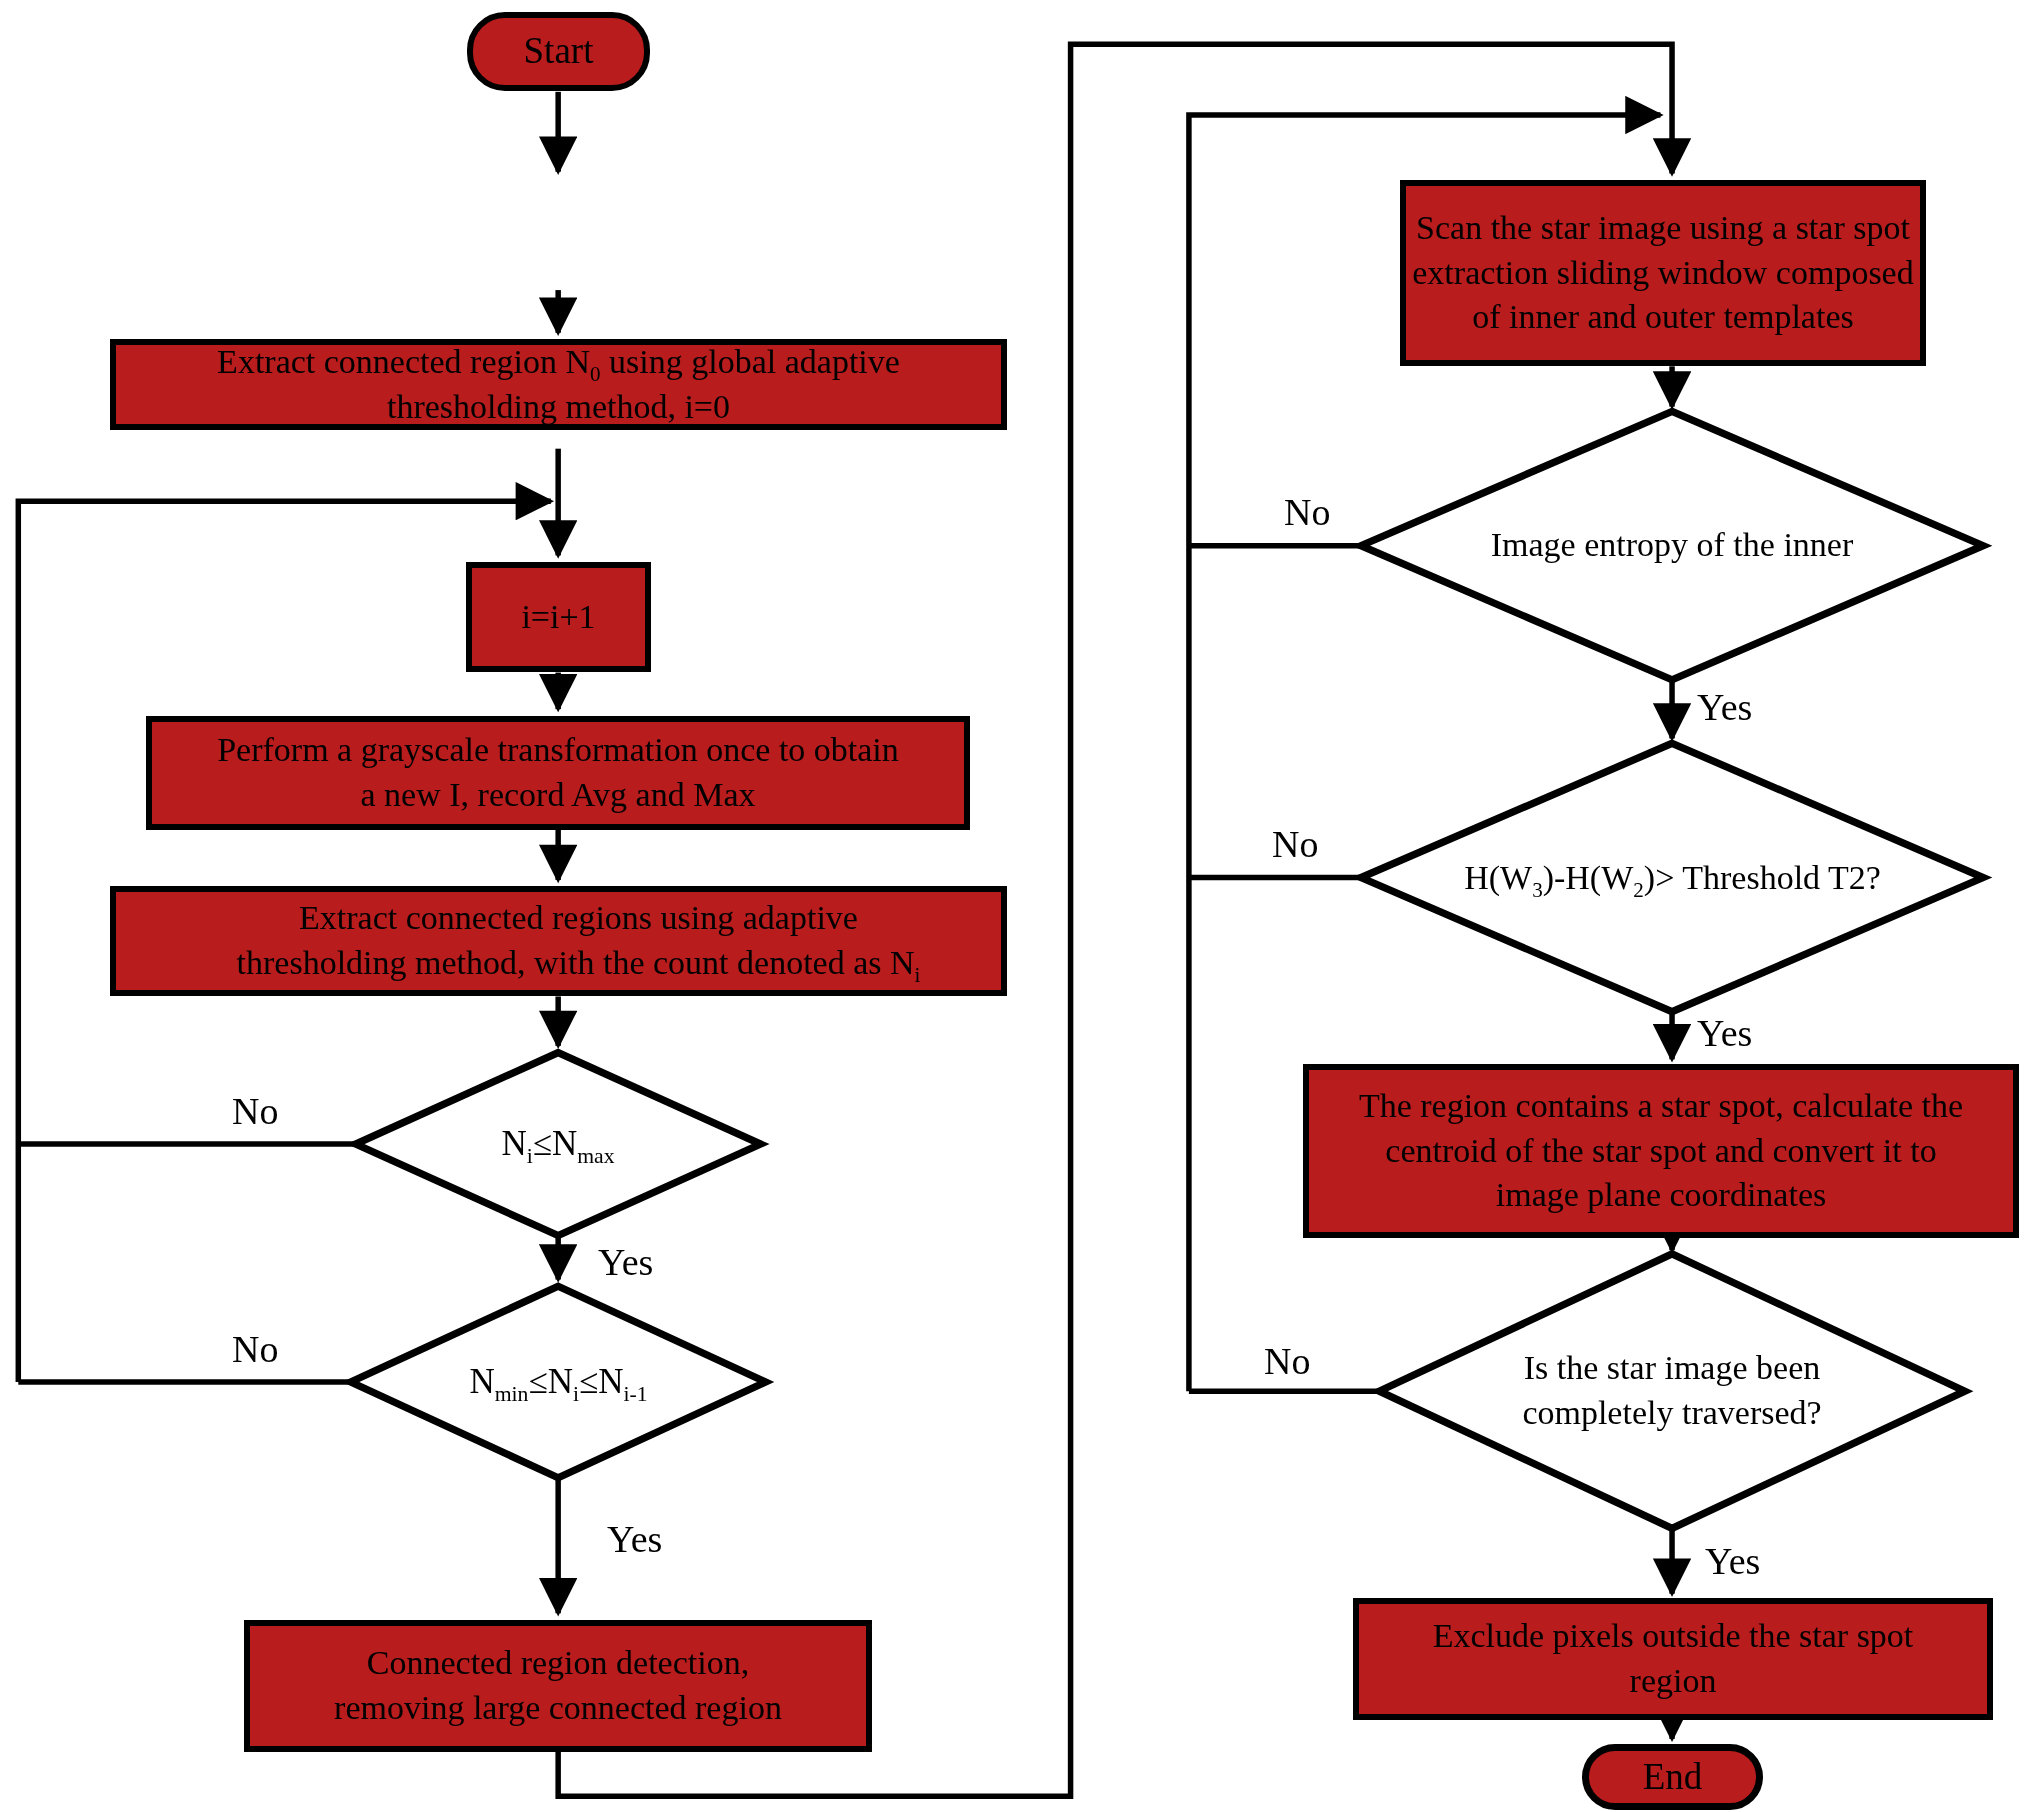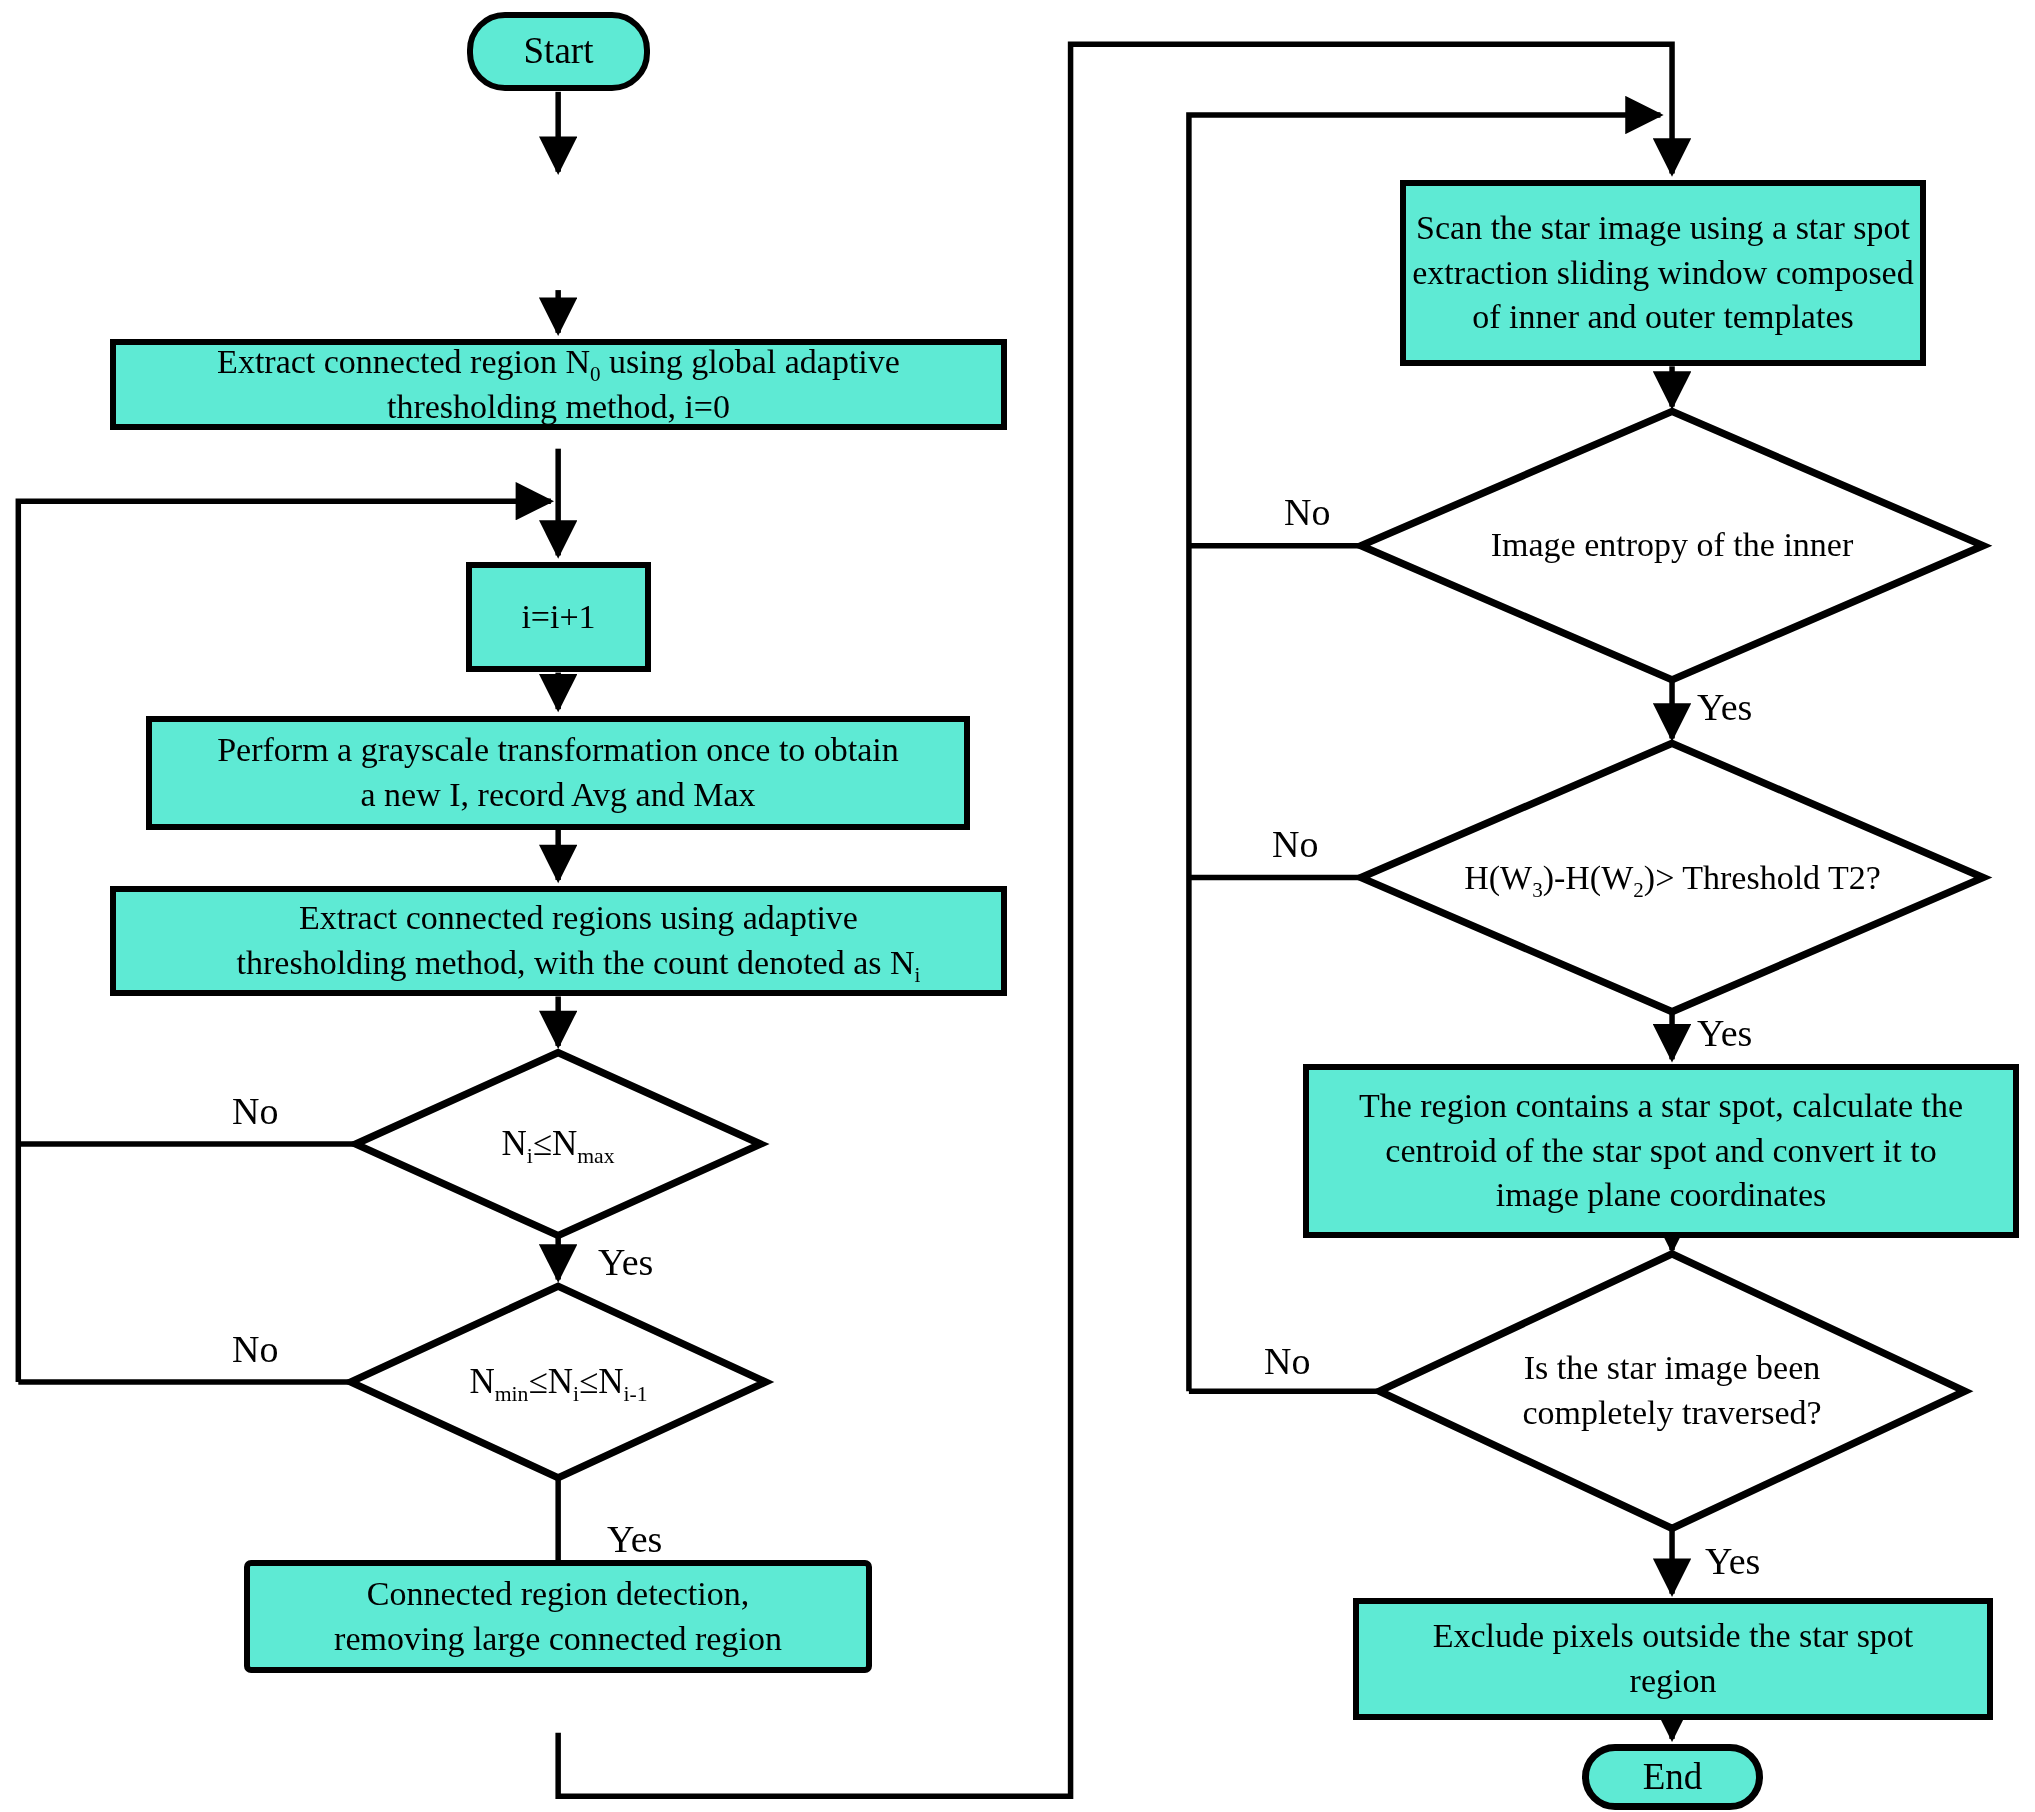--- a/index.html
+++ b/index.html
@@ -11,21 +11,21 @@
     color:#000;
   }
   svg.wires{position:absolute;left:0;top:0;}
   .node{
     position:absolute;
     box-sizing:border-box;
     display:flex;flex-direction:column;
     align-items:center;justify-content:center;
     text-align:center;
     font-size:34px;line-height:1.32;
-    background:#5eead4;
+    background:#b91c1c;
   }
   .process{border:6.1px solid #000;}
   .terminator{border:6.1px solid #000;}
   .dtext{
     position:absolute;
     display:flex;flex-direction:column;
     align-items:center;justify-content:center;
     text-align:center;
     font-size:34px;line-height:1.32;
     background:transparent;
@@ -107,21 +107,21 @@
   <div class="node process" style="left:146px;top:716px;width:824px;height:114px;">
     <div>Perform a grayscale transformation once to obtain</div>
     <div>a new I, record Avg and Max</div>
   </div>
 
   <div class="node process" style="left:110px;top:886px;width:897px;height:110px;padding-left:40px;">
     <div>Extract connected regions using adaptive</div>
     <div><span>thresholding method, with the count denoted as N</span><sub>i</sub></div>
   </div>
 
-  <div class="node process" style="left:244px;top:1560px;width:628px;height:113px;border-radius:7px;">
+  <div class="node process" style="left:244px;top:1620px;width:628px;height:132px;">
     <div>Connected region detection,</div>
     <div>removing large connected region</div>
   </div>
 
   <div class="node process" style="left:1400px;top:180px;width:526px;height:186px;text-align:right;">
     <div>Scan the star image using a star spot</div>
     <div>extraction sliding window composed</div>
     <div>of inner and outer templates</div>
   </div>
 

